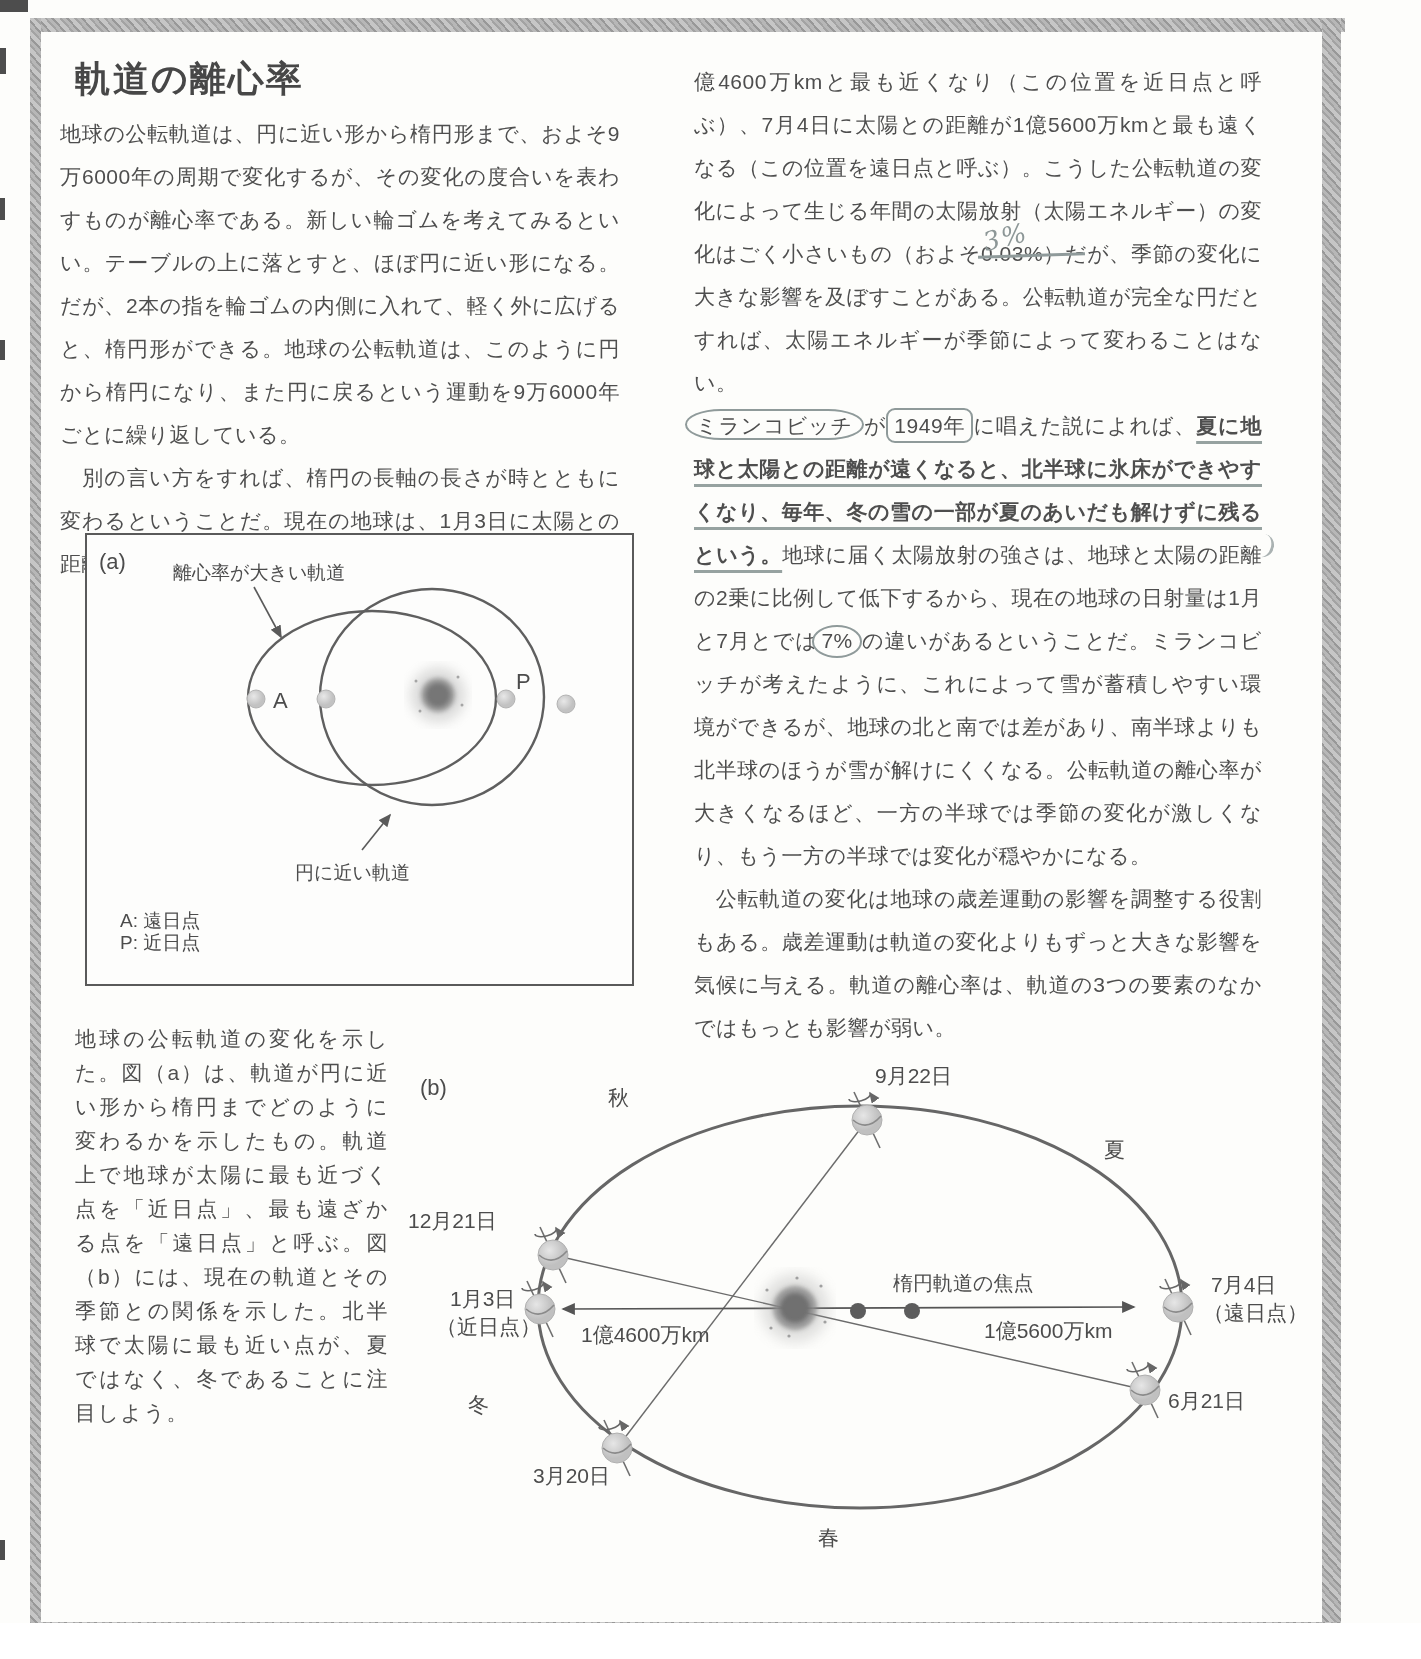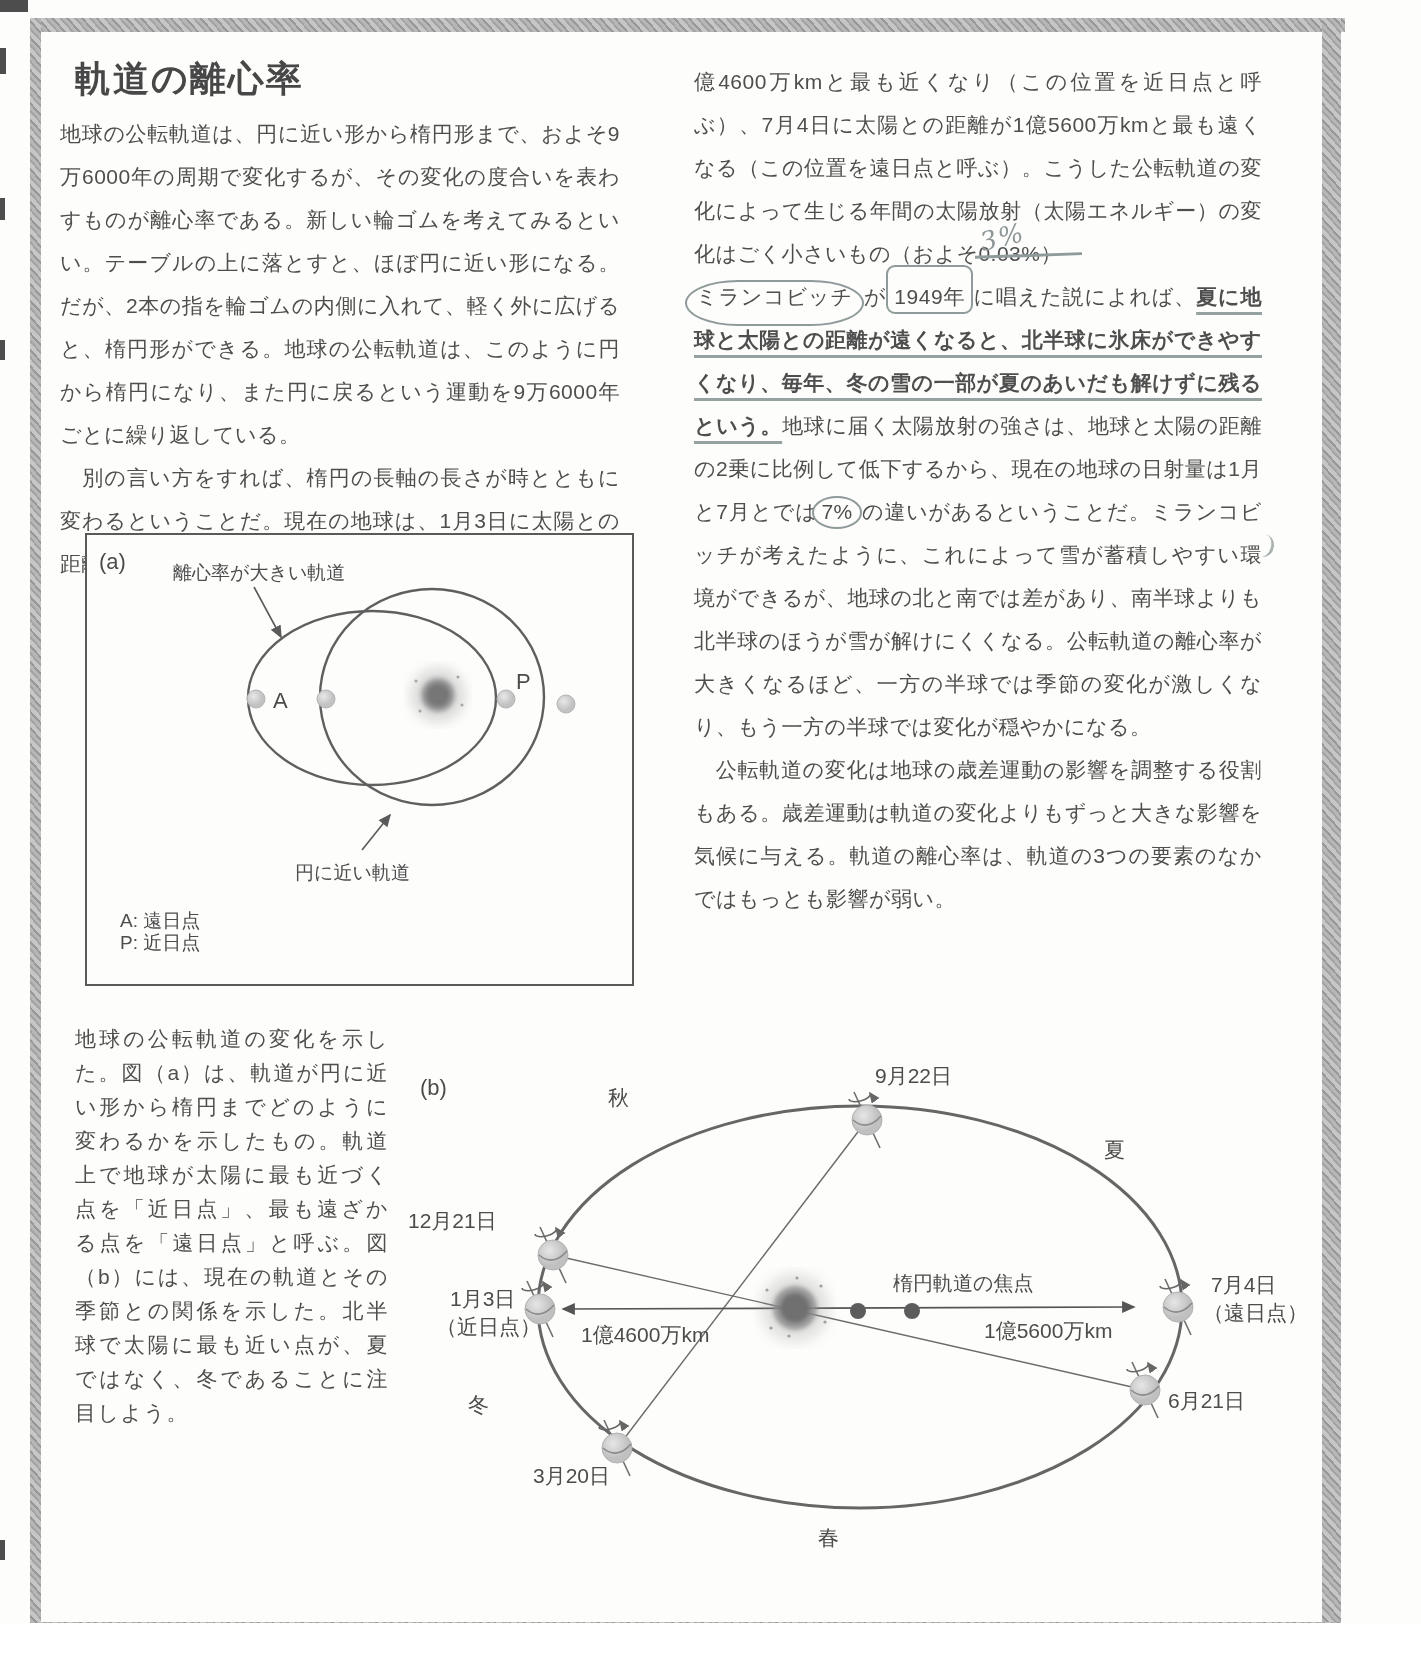--- a/index.html
+++ b/index.html
@@ -15,23 +15,23 @@
   
   .title{position:absolute;left:75px;top:55px;font-size:36px;font-weight:bold;color:#474747;letter-spacing:2px;margin:0;}
   
   .col{position:absolute;text-align:justify;font-size:21px;line-height:43px;letter-spacing:0.5px;}
   .col p{margin:0;text-align:justify;}
   .col-left{left:60px;top:112px;width:560px;}
   .col-right{left:694px;top:60px;width:568px;}
   
   .caption{position:absolute;left:75px;top:1022px;width:314px;font-size:21px;line-height:34px;letter-spacing:1.5px;text-align:justify;}
   
-  .oval{border:2.5px solid #8f9a9a;border-radius:60px/26px;padding:3px 9px 16px;margin-left:-9px;}
+  .oval{border:2.5px solid #8f9a9a;border-radius:60px/26px;padding:3px 9px 1px;margin-left:-9px;}
   .oval-sm{border:2.5px solid #8f9a9a;border-radius:34px/22px;padding:2px 7px 4px;margin-left:-5px;}
-  .box-annot{border:2.5px solid #8f9a9a;border-radius:9px;padding:18px 6px 4px;}
+  .box-annot{border:2.5px solid #8f9a9a;border-radius:9px;padding:4px 6px 4px;}
   .pencil-u{text-decoration:underline;text-decoration-thickness:3px;text-decoration-color:#96a2a0;
             text-underline-offset:8px;text-decoration-skip-ink:none;font-weight:bold;}
   .struck{position:relative;white-space:nowrap;}
   .struck::after{content:"";position:absolute;left:-3px;right:-20px;top:53%;
                  border-top:3px solid #8f9a9a;transform:rotate(-2deg);}
   .hw{position:absolute;top:-26px;left:2px;transform:rotate(-14deg);color:#8d9797;
       font-size:26px;font-style:italic;font-family:"DejaVu Serif",serif;letter-spacing:2px;}
   .squiggle{position:absolute;left:1256px;top:534px;width:15px;height:24px;
             border-right:3px solid #aab2b2;border-radius:0 14px 14px 0;transform:rotate(14deg);}
   
@@ -57,21 +57,21 @@
   <div class="squiggle"></div>
 
   <h1 class="title">軌道の離心率</h1>
 
   <div class="col col-left">
     <p>地球の公転軌道は、円に近い形から楕円形まで、およそ9万6000年の周期で変化するが、その変化の度合いを表わすものが離心率である。新しい輪ゴムを考えてみるといい。テーブルの上に落とすと、ほぼ円に近い形になる。だが、2本の指を輪ゴムの内側に入れて、軽く外に広げると、楕円形ができる。地球の公転軌道は、このように円から楕円になり、また円に戻るという運動を9万6000年ごとに繰り返している。</p>
     <p>　別の言い方をすれば、楕円の長軸の長さが時とともに変わるということだ。現在の地球は、1月3日に太陽との距離が1</p>
   </div>
 
   <div class="col col-right">
-    <p><span>億4600万kmと最も近くなり（この位置を近日点と呼ぶ）、7月4日に太陽との距離が1億5600万kmと最も遠くなる（この位置を遠日点と呼ぶ）。こうした公転軌道の変化によって生じる年間の太陽放射（太陽エネルギー）の変化はごく小さいもの（およそ</span><span class="struck"><span>0.03%）</span><span class="hw">3%</span></span></p>
+    <p><span>億4600万kmと最も近くなり（この位置を近日点と呼ぶ）、7月4日に太陽との距離が1億5600万kmと最も遠くなる（この位置を遠日点と呼ぶ）。こうした公転軌道の変化によって生じる年間の太陽放射（太陽エネルギー）の変化はごく小さいもの（およそ</span><span class="struck"><span>0.03%）</span><span class="hw">3%</span></span><span>だが、季節の変化に大きな影響を及ぼすことがある。公転軌道が完全な円だとすれば、太陽エネルギーが季節によって変わることはない。</span></p>
     <p><span class="oval">ミランコビッチ</span><span>が</span><span class="box-annot">1949年</span><span>に唱えた説によれば、</span><span class="pencil-u">夏に地球と太陽との距離が遠くなると、北半球に氷床ができやすくなり、毎年、冬の雪の一部が夏のあいだも解けずに残るという。</span><span>地球に届く太陽放射の強さは、地球と太陽の距離の2乗に比例して低下するから、現在の地球の日射量は1月と7月とでは</span><span class="oval-sm">7%</span><span>の違いがあるということだ。ミランコビッチが考えたように、これによって雪が蓄積しやすい環境ができるが、地球の北と南では差があり、南半球よりも北半球のほうが雪が解けにくくなる。公転軌道の離心率が大きくなるほど、一方の半球では季節の変化が激しくなり、もう一方の半球では変化が穏やかになる。</span></p>
     <p>　公転軌道の変化は地球の歳差運動の影響を調整する役割もある。歳差運動は軌道の変化よりもずっと大きな影響を気候に与える。軌道の離心率は、軌道の3つの要素のなかではもっとも影響が弱い。</p>
   </div>
 
   <div class="fig-a">
     <svg width="541" height="445" viewBox="0 0 541 445">
       <defs>
         <marker id="ahA" markerWidth="9" markerHeight="8" refX="7" refY="3.5" orient="auto">
           <path d="M0,0 L8,3.5 L0,7 Z" fill="#5a5a5a"></path>
         </marker>

